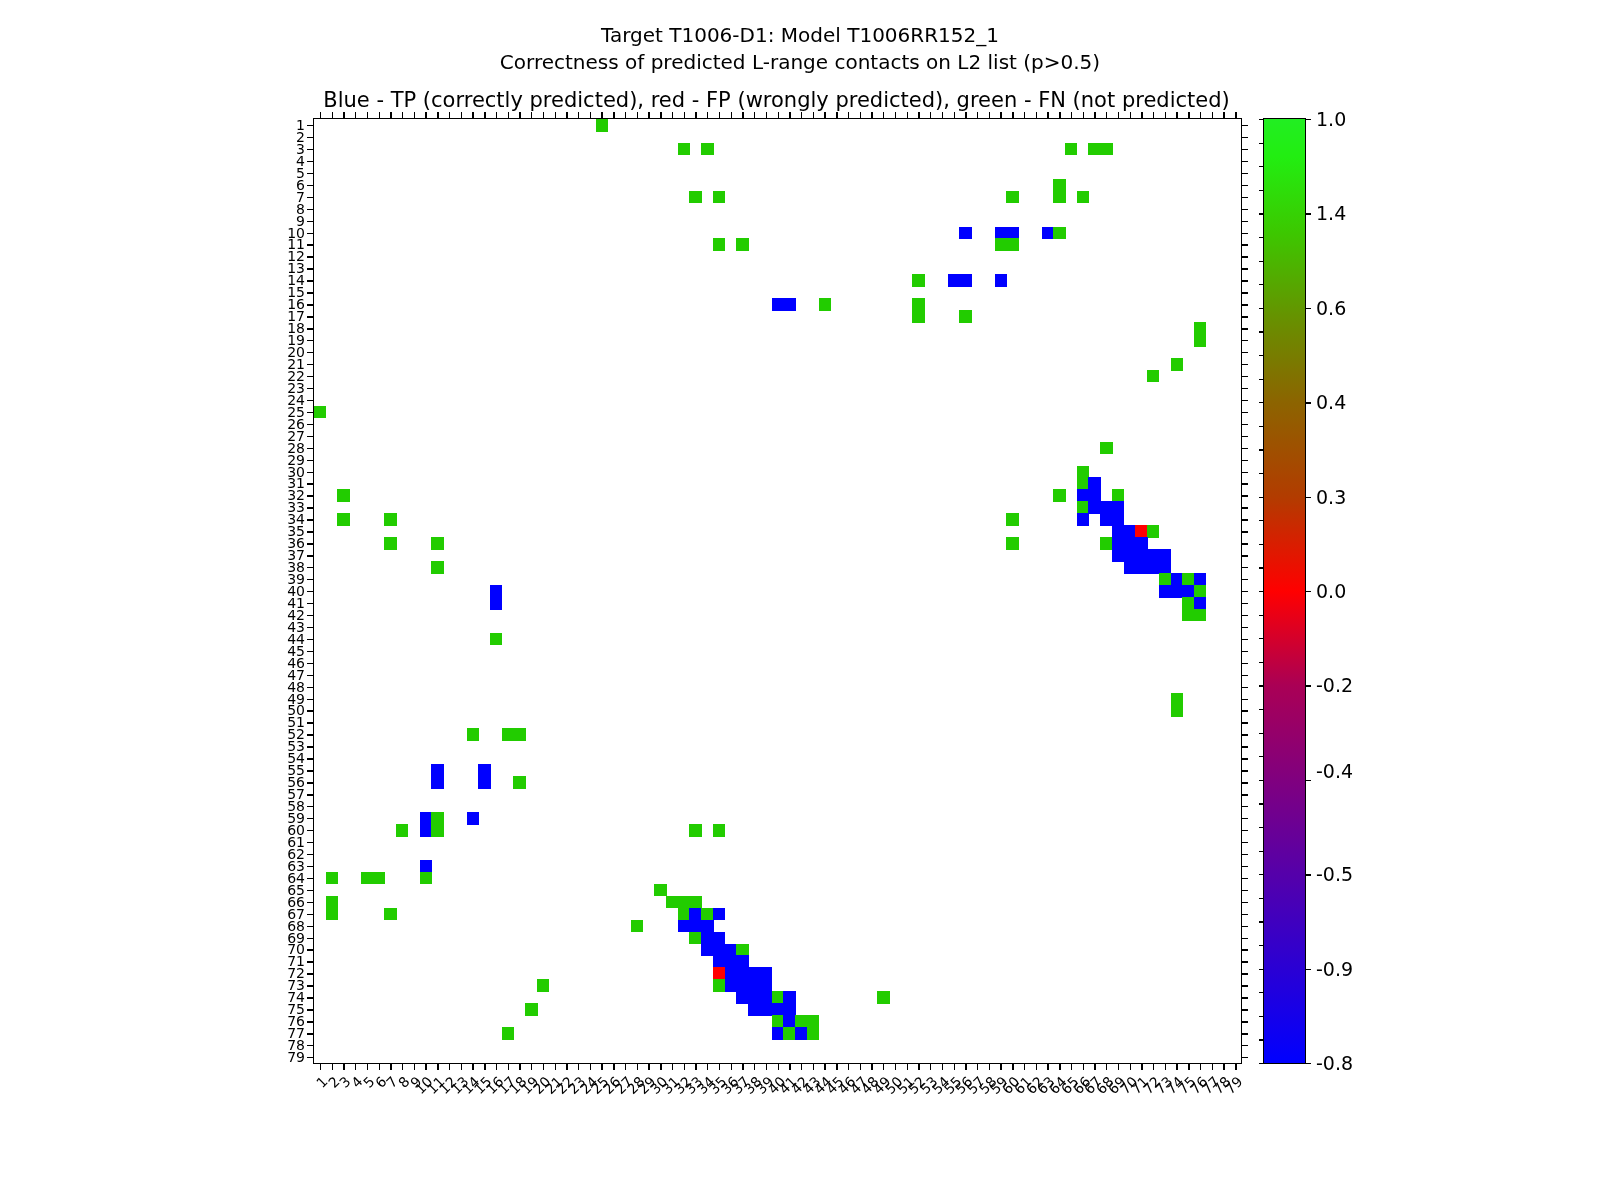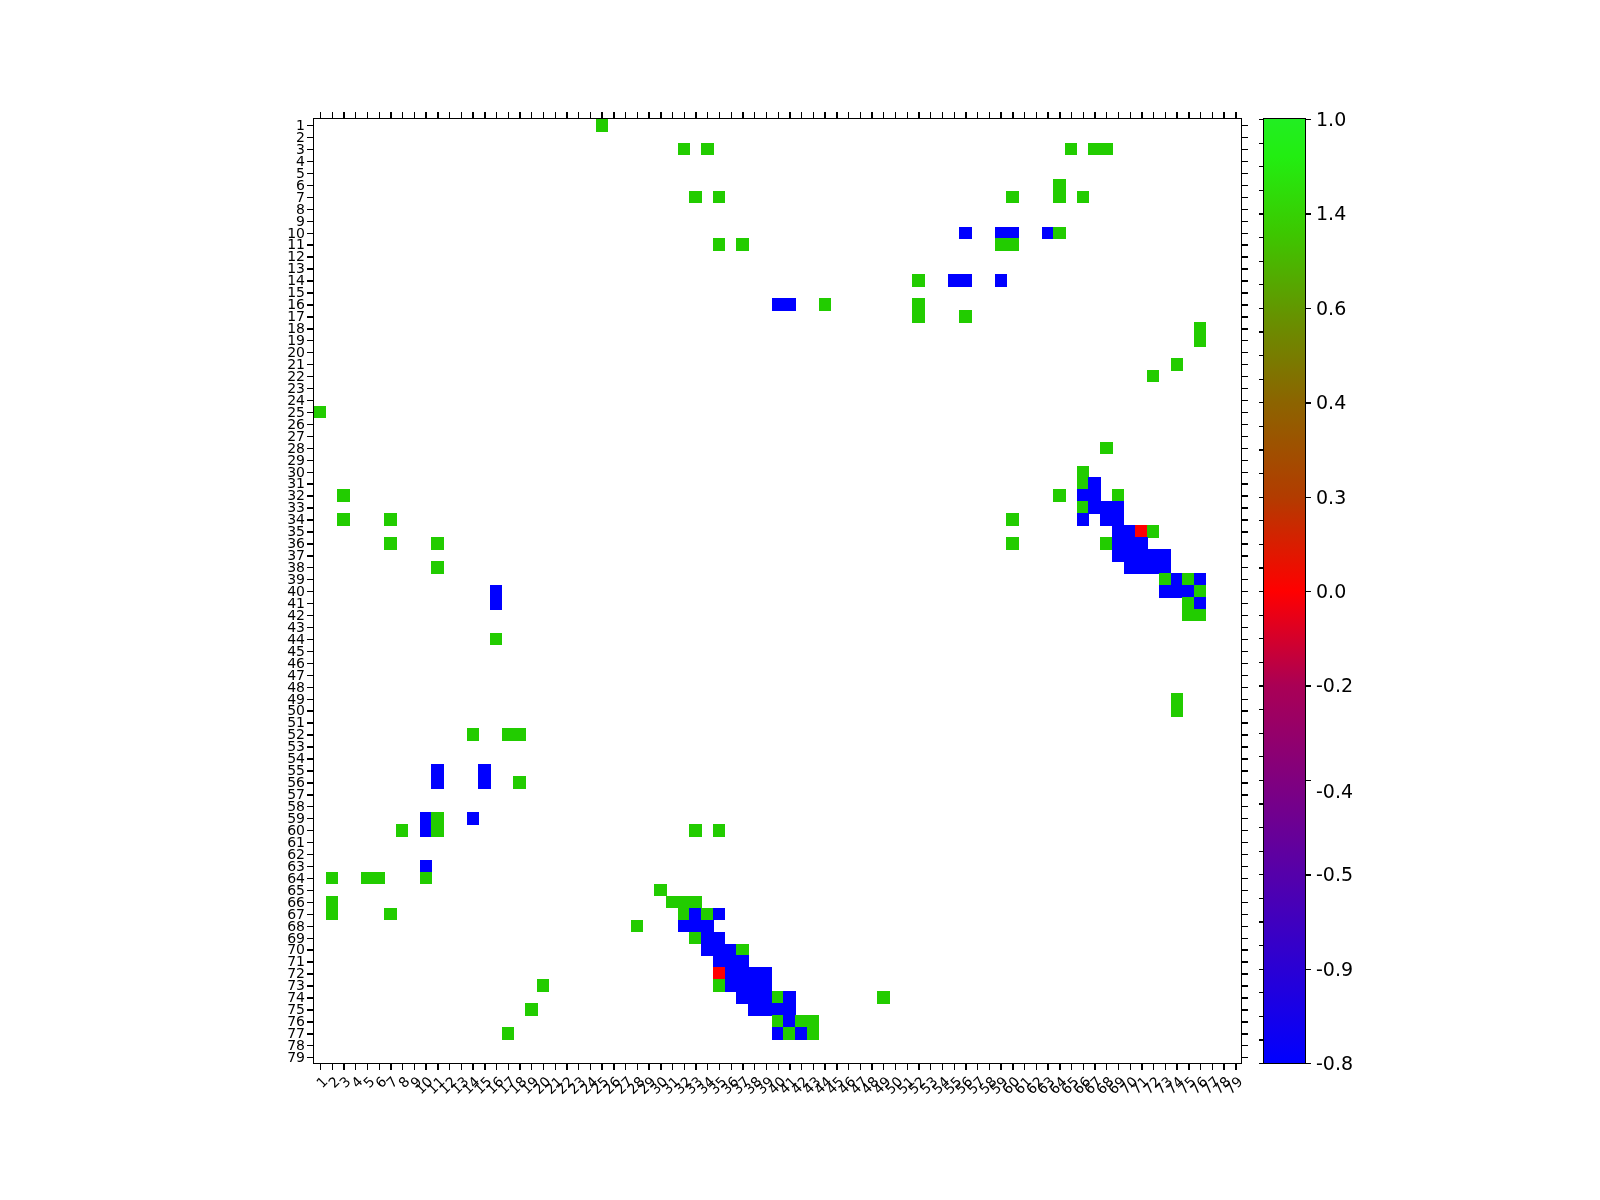--- a/index.html
+++ b/index.html
@@ -139,21 +139,24 @@
     font-size: 19px;
     white-space: nowrap;
     transform: translateY(-50%);
   }
 </style>
 </head>
 <body>
 
 <div id="figure">
 
-
+  <div class="suptitle">Target T1006-D1: Model T1006RR152_1
+Correctness of predicted L-range contacts on L2 list (p&gt;0.5)</div>
+
+  <div class="axtitle">Blue - TP (correctly predicted), red - FP (wrongly predicted), green - FN (not predicted)</div>
 
   <div id="plot">
     <div id="cells">
         <div class="cell" style="left: 281.62px; top: 0px; width: 12.3342px; height: 12.5494px; background: rgb(34, 204, 0);"></div>
         <div class="cell" style="left: 363.759px; top: 23.8987px; width: 12.3342px; height: 12.5494px; background: rgb(34, 204, 0);"></div>
         <div class="cell" style="left: 387.228px; top: 23.8987px; width: 12.3342px; height: 12.5494px; background: rgb(34, 204, 0);"></div>
         <div class="cell" style="left: 375.494px; top: 71.6962px; width: 12.3342px; height: 12.5494px; background: rgb(34, 204, 0);"></div>
         <div class="cell" style="left: 398.962px; top: 71.6962px; width: 12.3342px; height: 12.5494px; background: rgb(34, 204, 0);"></div>
         <div class="cell" style="left: 398.962px; top: 119.494px; width: 12.3342px; height: 12.5494px; background: rgb(34, 204, 0);"></div>
         <div class="cell" style="left: 422.43px; top: 119.494px; width: 12.3342px; height: 12.5494px; background: rgb(34, 204, 0);"></div>
@@ -806,21 +809,21 @@
       <div class="cblabel" style="top: 188.8px;">0.6</div>
       <div class="cbtick" style="top: 283.2px;"></div>
       <div class="cblabel" style="top: 283.2px;">0.4</div>
       <div class="cbtick" style="top: 377.6px;"></div>
       <div class="cblabel" style="top: 377.6px;">0.3</div>
       <div class="cbtick" style="top: 472px;"></div>
       <div class="cblabel" style="top: 472px;">0.0</div>
       <div class="cbtick" style="top: 566.4px;"></div>
       <div class="cblabel" style="top: 566.4px;">-0.2</div>
       <div class="cbtick" style="top: 660.8px;"></div>
-      <div class="cblabel" style="top: 672px;">-0.4</div>
+      <div class="cblabel" style="top: 652px;">-0.4</div>
       <div class="cbtick" style="top: 755.2px;"></div>
       <div class="cblabel" style="top: 755.2px;">-0.5</div>
       <div class="cbtick" style="top: 849.6px;"></div>
       <div class="cblabel" style="top: 849.6px;">-0.9</div>
       <div class="cbtick" style="top: 944px;"></div>
       <div class="cblabel" style="top: 944px;">-0.8</div>
       <div class="cbminor" style="top: 0px;"></div>
       <div class="cbminor" style="top: 23.6px;"></div>
       <div class="cbminor" style="top: 47.2px;"></div>
       <div class="cbminor" style="top: 70.8px;"></div>

